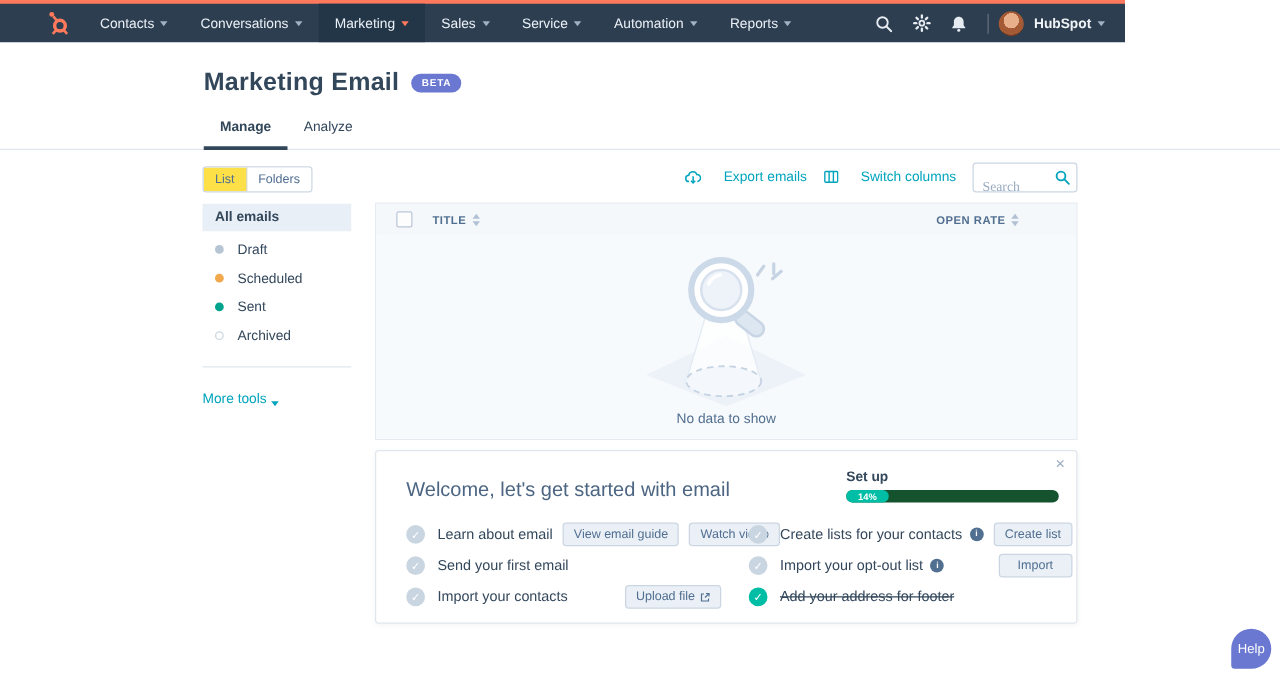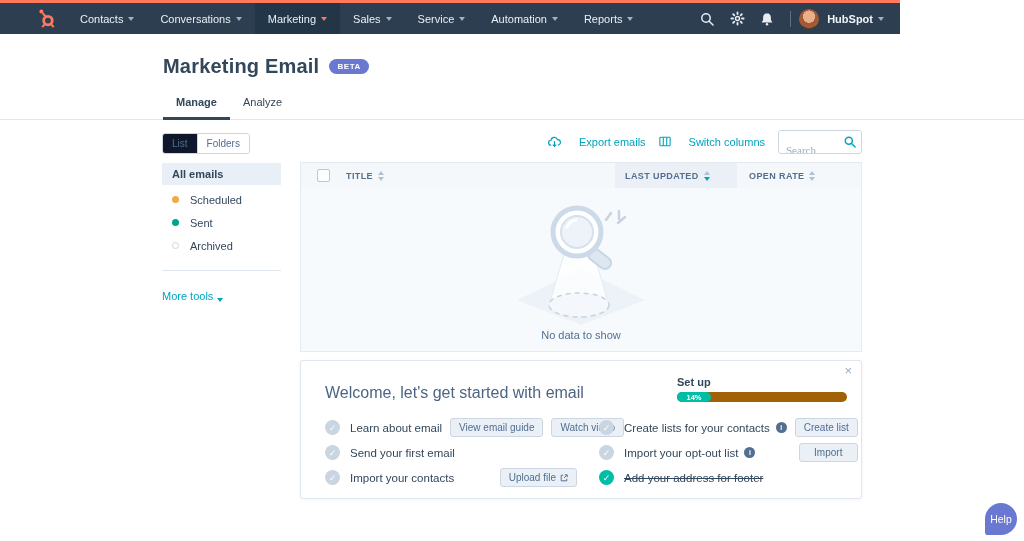--- a/index.html
+++ b/index.html
@@ -42,21 +42,21 @@
   .tabs { position:absolute; bottom:-1px; left:163px; display:flex; }
   .tab { padding:0 13px 9px; font-size:11px; color:#33475b; cursor:pointer;
     border-bottom:3px solid transparent; }
   .tab.active { font-weight:bold; border-bottom-color:#33475b; }
 
   
   .sidebar { position:absolute; top:133px; left:162px; width:119px; }
   .toggle { display:inline-flex; border:1px solid #cbd6e2; border-radius:3px; overflow:hidden; }
   .toggle-btn { font-size:10px; color:#506e91; background:#fff; padding:4px 9px;
     cursor:pointer; border:none; font-family:inherit; }
-  .toggle-btn.active { background:#0f172a; border-right:1px solid #cbd6e2; }
+  .toggle-btn.active { background:#fde047; border-right:1px solid #cbd6e2; }
   .all-emails { margin-top:9px; background:#e9eff6; padding:5px 10px; font-size:11px;
     font-weight:bold; color:#33475b; cursor:pointer; }
   .filters { margin-top:3px; }
   .filter { display:flex; align-items:center; height:23px; padding-left:10px;
     font-size:11px; color:#33475b; cursor:pointer; }
   .dot { width:7px; height:7px; border-radius:50%; margin-right:11px; }
   .dot-0 { background:#b6c4d4; }
   .dot-1 { background:#f2a84c; }
   .dot-2 { background:#00a38d; }
   .dot-3 { background:#fff; border:1.5px solid #cbd6e2; }
@@ -96,21 +96,21 @@
   .empty-text { font-size:11px; color:#516f90; margin-top:2px;text-align:center; }
 
   
   .welcome { margin-top:8px; height:139px; background:#fff; border:1px solid #e0e6ed;
     border-radius:3px; position:relative; box-shadow:0 1px 4px rgba(45,62,80,.06); }
   .close-x { position:absolute; top:2px; right:9px; color:#99acc2; font-size:13px; cursor:pointer; }
   .welcome-head { display:flex; padding:15px 14px 0 24px; }
   .welcome-title { flex:1; font-size:16px; color:#4c6582; margin-top:8px; }
   .setup { width:170px; }
   .setup-label { font-size:11px; color:#33475b; font-weight:bold; margin-bottom:4px; }
-  .progress { height:10px; background:#a16207; border-radius:5px; }
+  .progress { height:10px; background:#14532d; border-radius:5px; }
   .progress-fill { width:34px; height:10px; background:#00bda5; border-radius:5px;
     color:#fff; font-size:7.5px; font-weight:bold; display:flex; align-items:center;
     justify-content:center; }
   .tasks { display:flex; padding:13px 14px 0 24px; }
   .col-left { width:252px; margin-right:22px; }
   .col-right { flex:1; }
   .task { display:flex; align-items:center; height:25px; }
   .tcheck { width:15px; height:15px; border-radius:50%; background:#c9d5e1; color:#fff;
     font-size:9px; display:flex; align-items:center; justify-content:center; flex:0 0 auto; }
   .tcheck.done { background:#00bda5; }
@@ -224,20 +224,24 @@
   </div>
 
   <div class="sidebar">
     <div class="toggle">
       <button class="toggle-btn active">List</button>
       <button class="toggle-btn">Folders</button>
     </div>
     <div class="all-emails">All emails</div>
     <div class="filters">
       <div class="filter">
+        <span class="dot dot-0"></span>
+        <span>Draft</span>
+      </div>
+      <div class="filter">
         <span class="dot dot-1"></span>
         <span>Scheduled</span>
       </div>
       <div class="filter">
         <span class="dot dot-2"></span>
         <span>Sent</span>
       </div>
       <div class="filter">
         <span class="dot dot-3"></span>
         <span>Archived</span>
@@ -281,27 +285,20 @@
     <div class="table">
       <div class="thead">
         <div class="th th-cb">
           <span class="cb"></span>
         </div>
         <div class="th th-title">
           <span>TITLE</span>
           <span class="sort">
               <i class="up"></i>
               <i class="down"></i>
-            </span>
-        </div>
-        <div class="th th-updated">
-          <span>LAST UPDATED</span>
-          <span class="sort">
-              <i class="up"></i>
-              <i class="down on"></i>
             </span>
         </div>
         <div class="th th-rate">
           <span>OPEN RATE</span>
           <span class="sort">
               <i class="up"></i>
               <i class="down"></i>
             </span>
         </div>
       </div>

